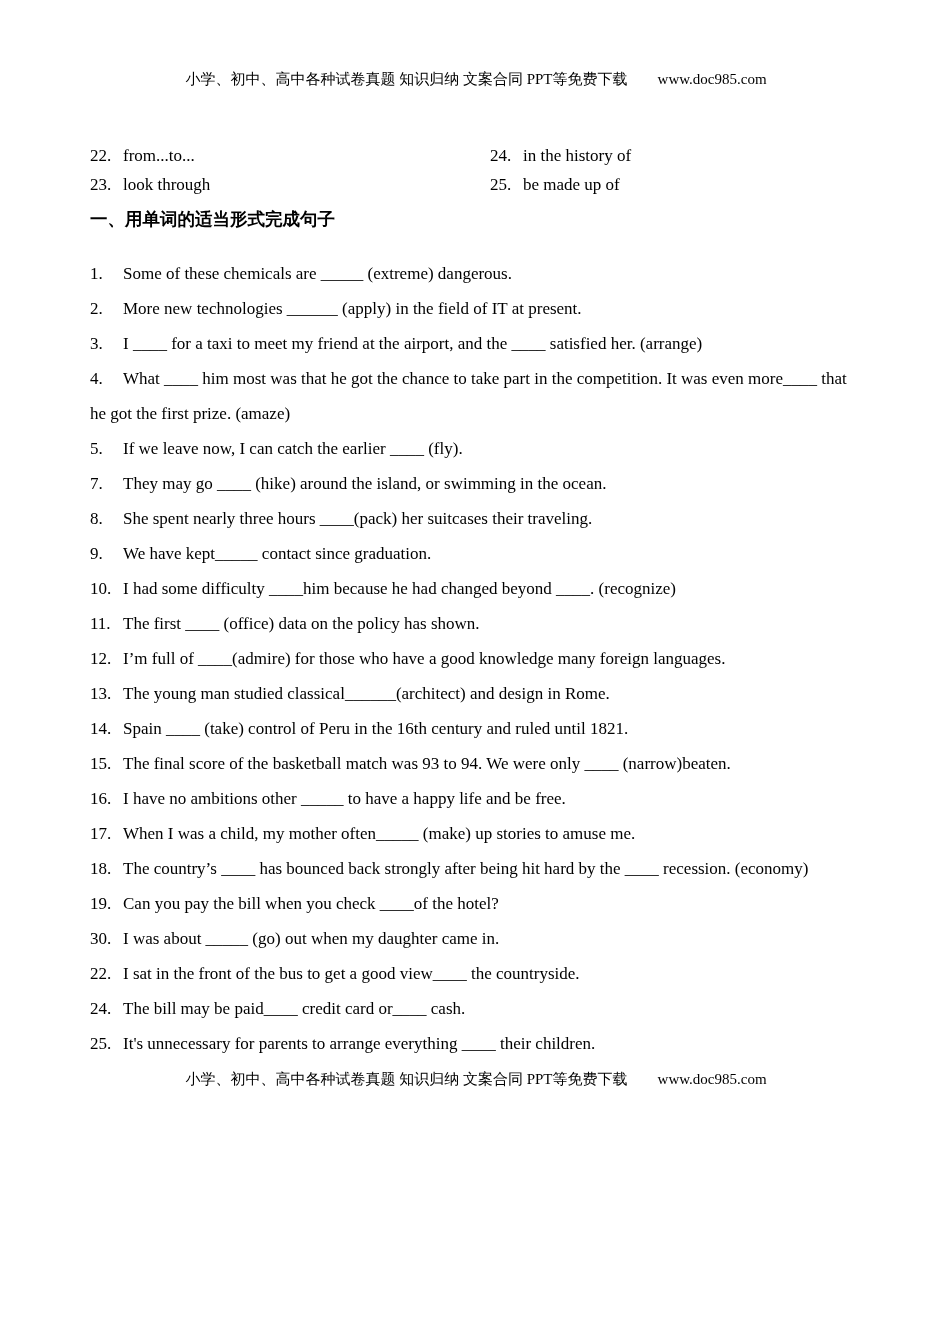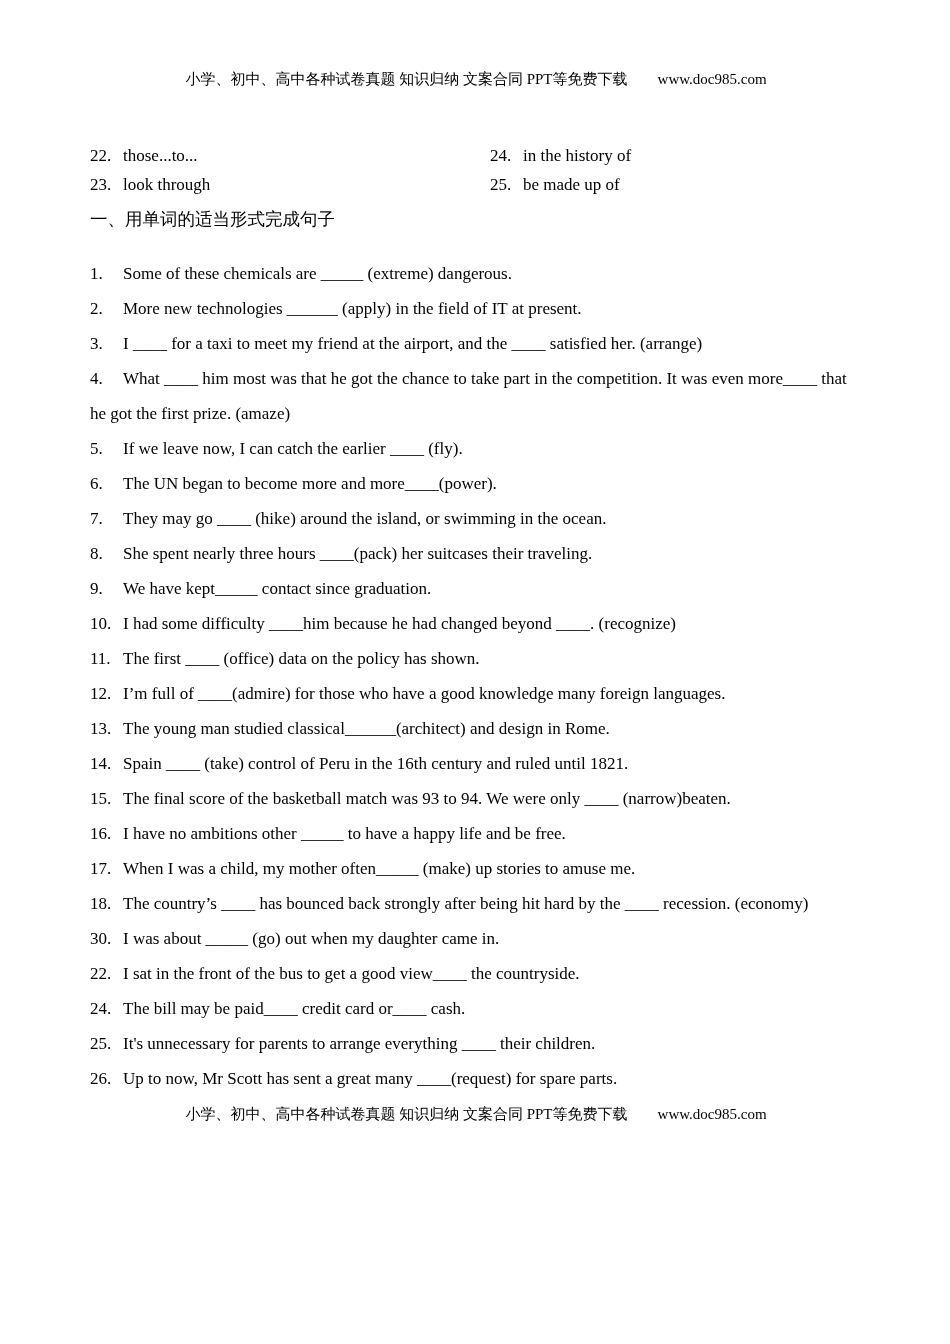--- a/index.html
+++ b/index.html
@@ -41,21 +41,21 @@
   }
   .phrase-label {
     display: inline-block;
     width: 33px;
     flex: 0 0 33px;
   }
   .section-heading {
     margin: 2px 0 12px 0;
     font-size: 17.5px;
     line-height: 26px;
-    font-weight: 400;
+    font-weight: 700;
     font-family: "Liberation Sans", "DejaVu Sans", sans-serif;
   }
   .questions {
     margin-top: 24px;
     font-size: 17px;
     line-height: 35px;
   }
   .q {
     margin: 0;
   }
@@ -72,21 +72,21 @@
 
 <div class="page">
 
   <div class="doc-header">
     <span>小学、初中、高中各种试卷真题 知识归纳 文案合同 PPT等免费下载</span><span class="site">www.doc985.com</span>
   </div>
 
   <div class="phrases">
     <div class="phrase">
       <span class="phrase-label">22.</span>
-      <span>those...to...</span>
+      <span>from...to...</span>
     </div>
     <div class="phrase">
       <span class="phrase-label">23.</span>
       <span>look through</span>
     </div>
     <div class="phrase">
       <span class="phrase-label">24.</span>
       <span>in the history of</span>
     </div>
     <div class="phrase">
@@ -96,37 +96,36 @@
   </div>
 
   <h2 class="section-heading">一、用单词的适当形式完成句子</h2>
 
   <div class="questions">
     <p class="q"><span class="q-label">1.</span><span>Some of these chemicals are _____ (extreme) dangerous.</span></p>
     <p class="q"><span class="q-label">2.</span><span>More new technologies ______ (apply) in the field of IT at present.</span></p>
     <p class="q"><span class="q-label">3.</span><span>I ____ for a taxi to meet my friend at the airport, and the ____ satisfied her. (arrange)</span></p>
     <p class="q"><span class="q-label">4.</span><span>What ____ him most was that he got the chance to take part in the competition. It was even more____ that he got the first prize. (amaze)</span></p>
     <p class="q"><span class="q-label">5.</span><span>If we leave now, I can catch the earlier ____ (fly).</span></p>
-    <p class="q"><span class="q-label">6.</span><span>The UN began to become more and more____(power).</span></p>
     <p class="q"><span class="q-label">7.</span><span>They may go ____ (hike) around the island, or swimming in the ocean.</span></p>
     <p class="q"><span class="q-label">8.</span><span>She spent nearly three hours ____(pack) her suitcases their traveling.</span></p>
     <p class="q"><span class="q-label">9.</span><span>We have kept_____ contact since graduation.</span></p>
     <p class="q"><span class="q-label">10.</span><span>I had some difficulty ____him because he had changed beyond ____. (recognize)</span></p>
     <p class="q"><span class="q-label">11.</span><span>The first ____ (office) data on the policy has shown.</span></p>
     <p class="q"><span class="q-label">12.</span><span>I’m full of ____(admire) for those who have a good knowledge many foreign languages.</span></p>
     <p class="q"><span class="q-label">13.</span><span>The young man studied classical______(architect) and design in Rome.</span></p>
     <p class="q"><span class="q-label">14.</span><span>Spain ____ (take) control of Peru in the 16th century and ruled until 1821.</span></p>
     <p class="q"><span class="q-label">15.</span><span>The final score of the basketball match was 93 to 94. We were only ____ (narrow)beaten.</span></p>
     <p class="q"><span class="q-label">16.</span><span>I have no ambitions other _____ to have a happy life and be free.</span></p>
     <p class="q"><span class="q-label">17.</span><span>When I was a child, my mother often_____ (make) up stories to amuse me.</span></p>
     <p class="q"><span class="q-label">18.</span><span>The country’s ____ has bounced back strongly after being hit hard by the ____ recession. (economy)</span></p>
+    <p class="q"><span class="q-label">19.</span><span>Can you pay the bill when you check ____of the hotel?</span></p>
     <p class="q"><span class="q-label">30.</span><span>I was about _____ (go) out when my daughter came in.</span></p>
     <p class="q"><span class="q-label">22.</span><span>I sat in the front of the bus to get a good view____ the countryside.</span></p>
     <p class="q"><span class="q-label">24.</span><span>The bill may be paid____ credit card or____ cash.</span></p>
     <p class="q"><span class="q-label">25.</span><span>It's unnecessary for parents to arrange everything ____ their children.</span></p>
-    <p class="q"><span class="q-label">26.</span><span>Up to now, Mr Scott has sent a great many ____(request) for spare parts.</span></p>
   </div>
 
   <div class="doc-footer">
     <span>小学、初中、高中各种试卷真题 知识归纳 文案合同 PPT等免费下载</span><span class="site">www.doc985.com</span>
   </div>
 
 </div>
 
 </body></html>

